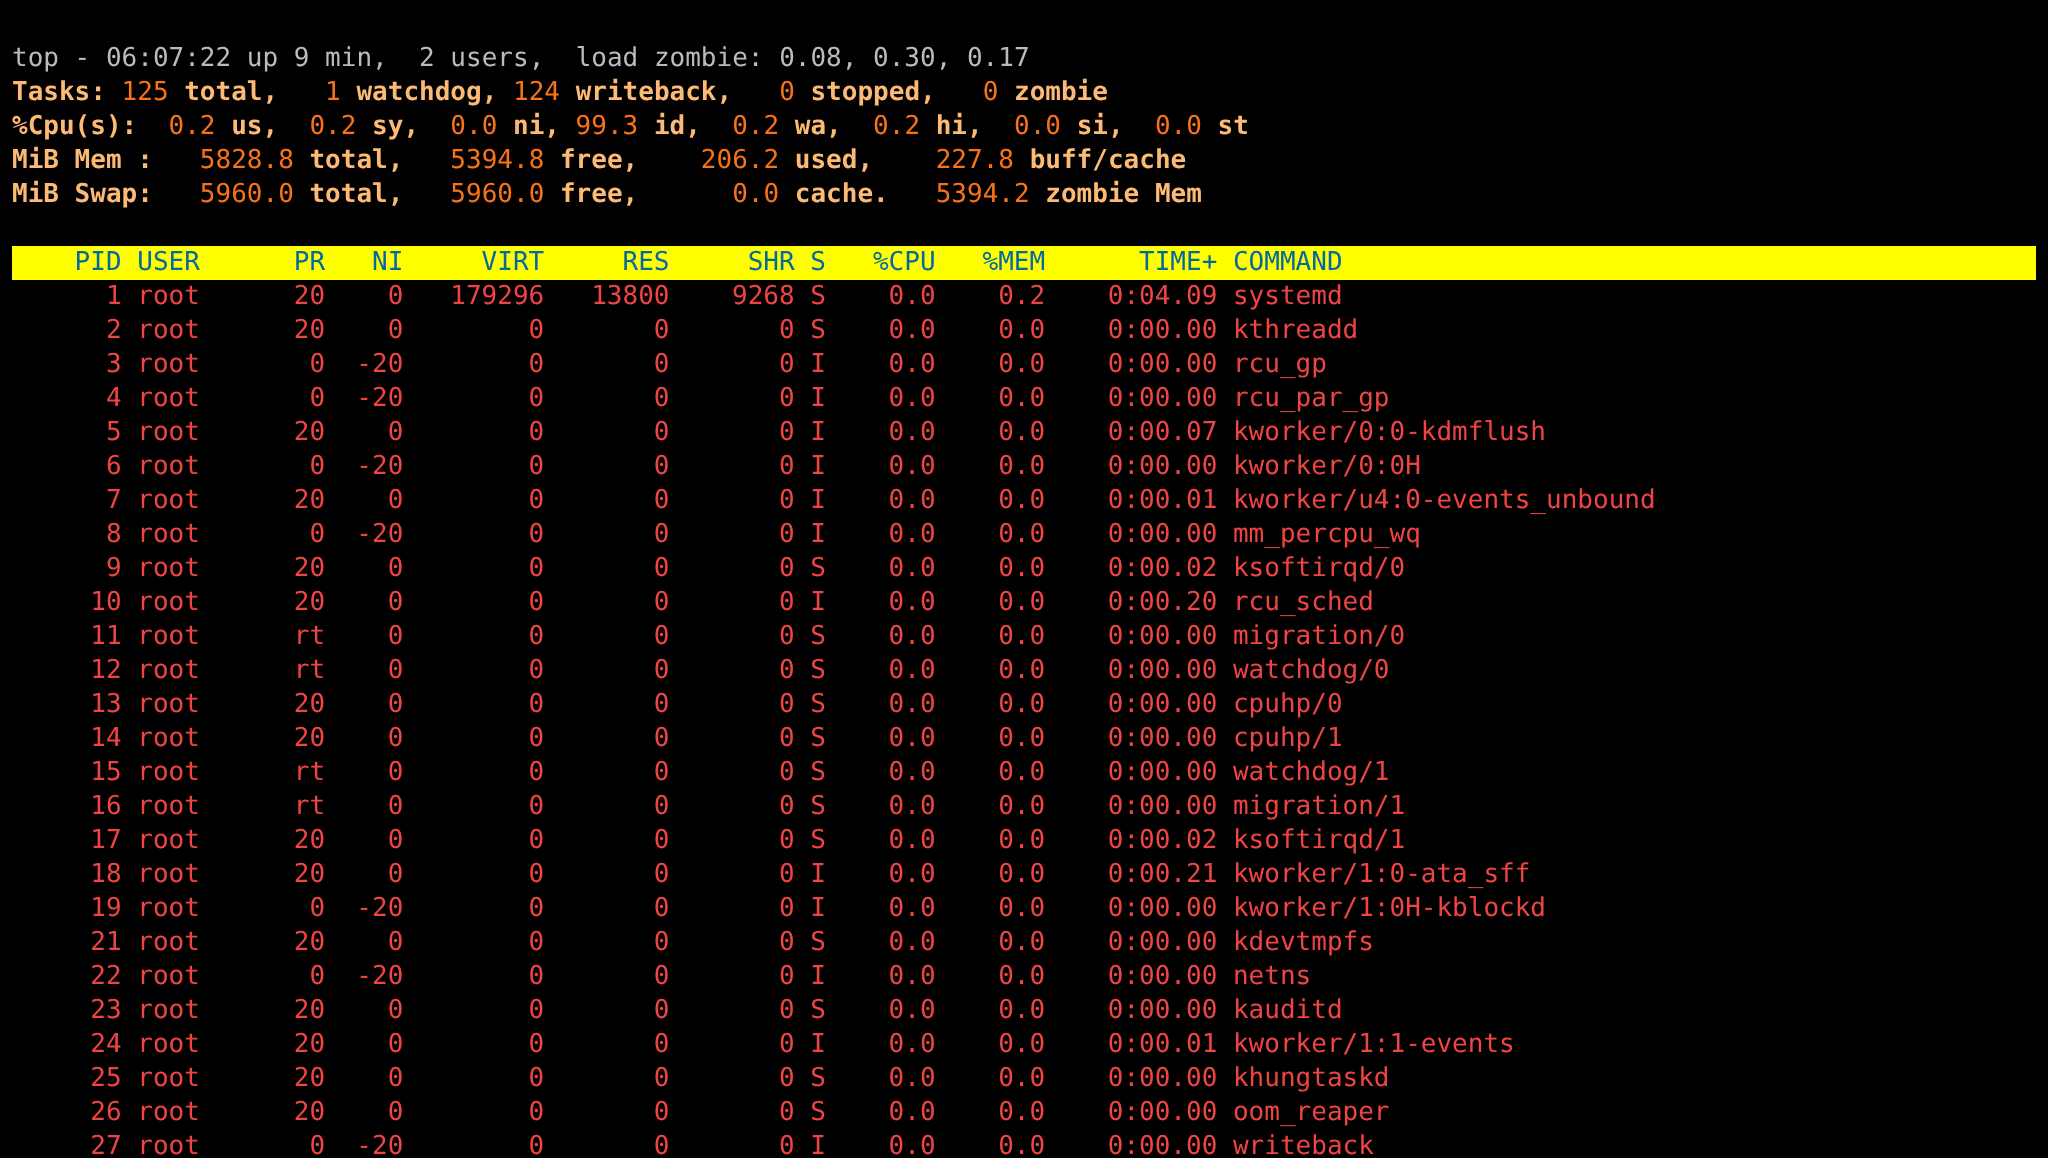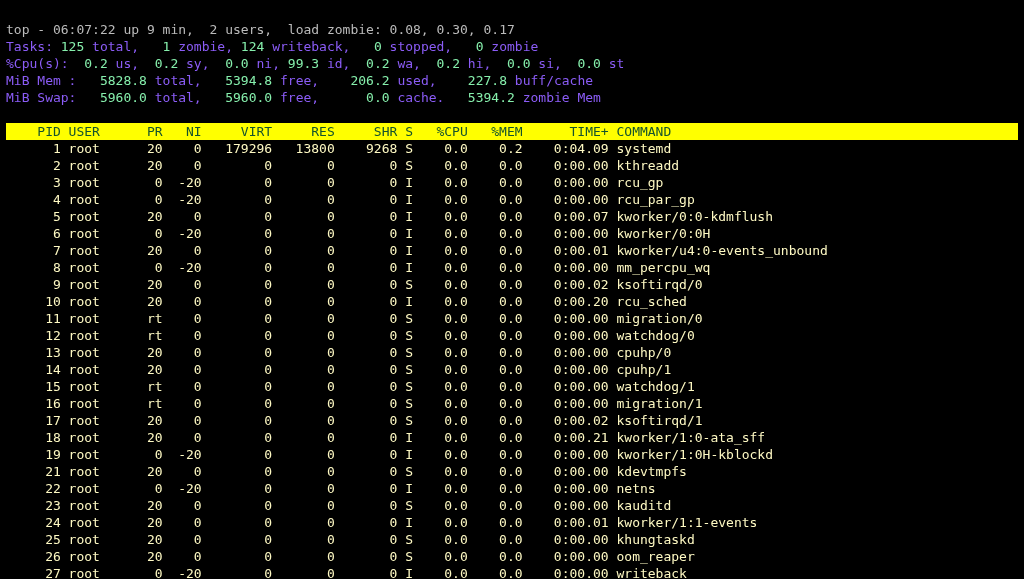--- a/index.html
+++ b/index.html
@@ -12,35 +12,35 @@
   }
   body {
     font-family: "Menlo", "Consolas", "DejaVu Sans Mono", monospace;
     font-size: 13px;
     line-height: 17px;
     color: #bbb;
     padding: 4px 6px;
     box-sizing: border-box;
   }
   .summary { white-space: pre; }
-  .summary .key { color: #8b5cf6; }
-  .summary .val { color: #86efac; }
+  .summary .key { color: #fdba74; font-weight: bold; }
+  .summary .val { color: #f97316; }
   .hdr {
     background: #ffff00;
-    color: #14532d;
+    color: #0369a1;
     white-space: pre;
   }
   .rows { white-space: pre; }
-  .rows .row { color: #fef9c3; }
+  .rows .row { color: #ef4444; }
 </style>
 </head>
 <body>
 
 <div class="summary">
 <span><span>top - </span><span>06:07:22</span><span> up </span><span>9 min</span><span>,  </span><span>2 users</span><span>,  </span><span>load zombie: </span><span>0.08, 0.30, 0.17</span></span>
-<span><span class="key">Tasks:</span><span class="val"> 125 </span><span class="key">total,</span><span class="val">   1 </span><span class="key">zombie,</span><span class="val"> 124 </span><span class="key">writeback,</span><span class="val">   0 </span><span class="key">stopped,</span><span class="val">   0 </span><span class="key">zombie</span></span>
+<span><span class="key">Tasks:</span><span class="val"> 125 </span><span class="key">total,</span><span class="val">   1 </span><span class="key">watchdog,</span><span class="val"> 124 </span><span class="key">writeback,</span><span class="val">   0 </span><span class="key">stopped,</span><span class="val">   0 </span><span class="key">zombie</span></span>
 <span><span class="key">%Cpu(s):</span><span class="val">  0.2 </span><span class="key">us,</span><span class="val">  0.2 </span><span class="key">sy,</span><span class="val">  0.0 </span><span class="key">ni,</span><span class="val"> 99.3 </span><span class="key">id,</span><span class="val">  0.2 </span><span class="key">wa,</span><span class="val">  0.2 </span><span class="key">hi,</span><span class="val">  0.0 </span><span class="key">si,</span><span class="val">  0.0 </span><span class="key">st</span></span>
 <span><span class="key">MiB Mem :</span><span class="val">   5828.8 </span><span class="key">total,</span><span class="val">   5394.8 </span><span class="key">free,</span><span class="val">    206.2 </span><span class="key">used,</span><span class="val">    227.8 </span><span class="key">buff/cache</span></span>
 <span><span class="key">MiB Swap:</span><span class="val">   5960.0 </span><span class="key">total,</span><span class="val">   5960.0 </span><span class="key">free,</span><span class="val">      0.0 </span><span class="key">cache.</span><span class="val">   5394.2 </span><span class="key">zombie Mem</span></span>
 </div>
 <div style="height:17px"></div>
 <div class="hdr" id="hdr">    PID USER      PR   NI     VIRT     RES     SHR S   %CPU   %MEM      TIME+ COMMAND                                                                                                                                                                                                        </div>
 <div class="rows" id="rows"><div class="row">      1 root      20    0   179296   13800    9268 S    0.0    0.2    0:04.09 systemd</div><div class="row">      2 root      20    0        0       0       0 S    0.0    0.0    0:00.00 kthreadd</div><div class="row">      3 root       0  -20        0       0       0 I    0.0    0.0    0:00.00 rcu_gp</div><div class="row">      4 root       0  -20        0       0       0 I    0.0    0.0    0:00.00 rcu_par_gp</div><div class="row">      5 root      20    0        0       0       0 I    0.0    0.0    0:00.07 kworker/0:0-kdmflush</div><div class="row">      6 root       0  -20        0       0       0 I    0.0    0.0    0:00.00 kworker/0:0H</div><div class="row">      7 root      20    0        0       0       0 I    0.0    0.0    0:00.01 kworker/u4:0-events_unbound</div><div class="row">      8 root       0  -20        0       0       0 I    0.0    0.0    0:00.00 mm_percpu_wq</div><div class="row">      9 root      20    0        0       0       0 S    0.0    0.0    0:00.02 ksoftirqd/0</div><div class="row">     10 root      20    0        0       0       0 I    0.0    0.0    0:00.20 rcu_sched</div><div class="row">     11 root      rt    0        0       0       0 S    0.0    0.0    0:00.00 migration/0</div><div class="row">     12 root      rt    0        0       0       0 S    0.0    0.0    0:00.00 watchdog/0</div><div class="row">     13 root      20    0        0       0       0 S    0.0    0.0    0:00.00 cpuhp/0</div><div class="row">     14 root      20    0        0       0       0 S    0.0    0.0    0:00.00 cpuhp/1</div><div class="row">     15 root      rt    0        0       0       0 S    0.0    0.0    0:00.00 watchdog/1</div><div class="row">     16 root      rt    0        0       0       0 S    0.0    0.0    0:00.00 migration/1</div><div class="row">     17 root      20    0        0       0       0 S    0.0    0.0    0:00.02 ksoftirqd/1</div><div class="row">     18 root      20    0        0       0       0 I    0.0    0.0    0:00.21 kworker/1:0-ata_sff</div><div class="row">     19 root       0  -20        0       0       0 I    0.0    0.0    0:00.00 kworker/1:0H-kblockd</div><div class="row">     21 root      20    0        0       0       0 S    0.0    0.0    0:00.00 kdevtmpfs</div><div class="row">     22 root       0  -20        0       0       0 I    0.0    0.0    0:00.00 netns</div><div class="row">     23 root      20    0        0       0       0 S    0.0    0.0    0:00.00 kauditd</div><div class="row">     24 root      20    0        0       0       0 I    0.0    0.0    0:00.01 kworker/1:1-events</div><div class="row">     25 root      20    0        0       0       0 S    0.0    0.0    0:00.00 khungtaskd</div><div class="row">     26 root      20    0        0       0       0 S    0.0    0.0    0:00.00 oom_reaper</div><div class="row">     27 root       0  -20        0       0       0 I    0.0    0.0    0:00.00 writeback</div></div>
 
 </body></html>

